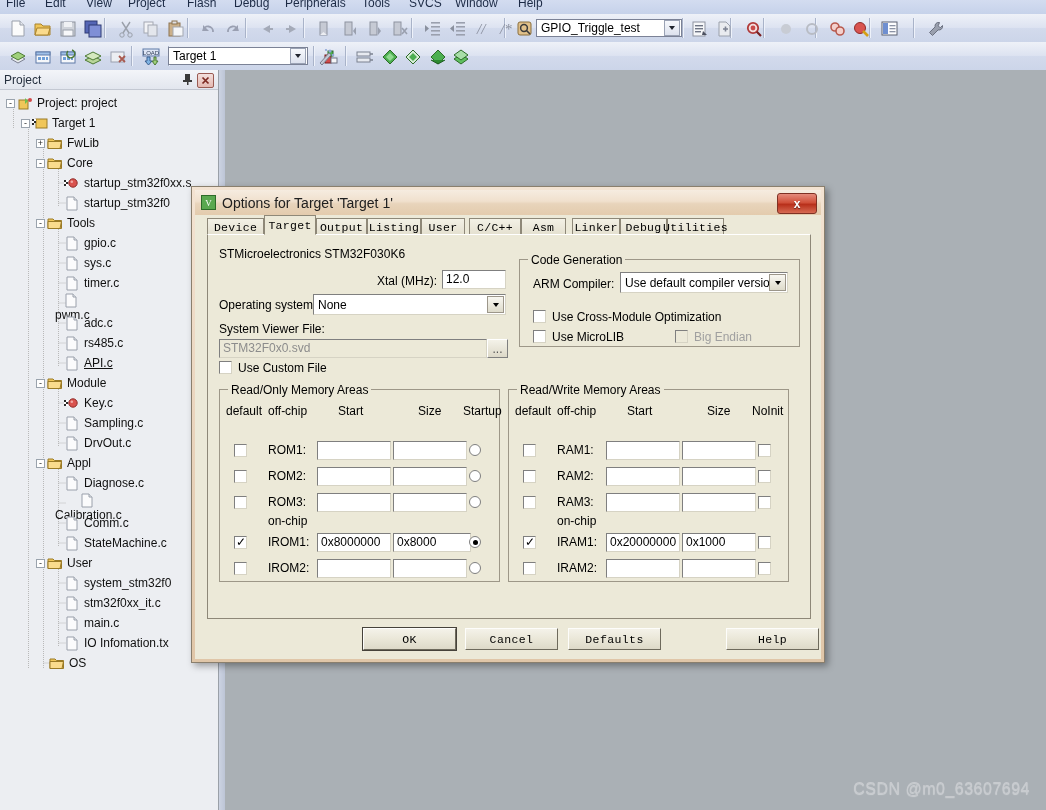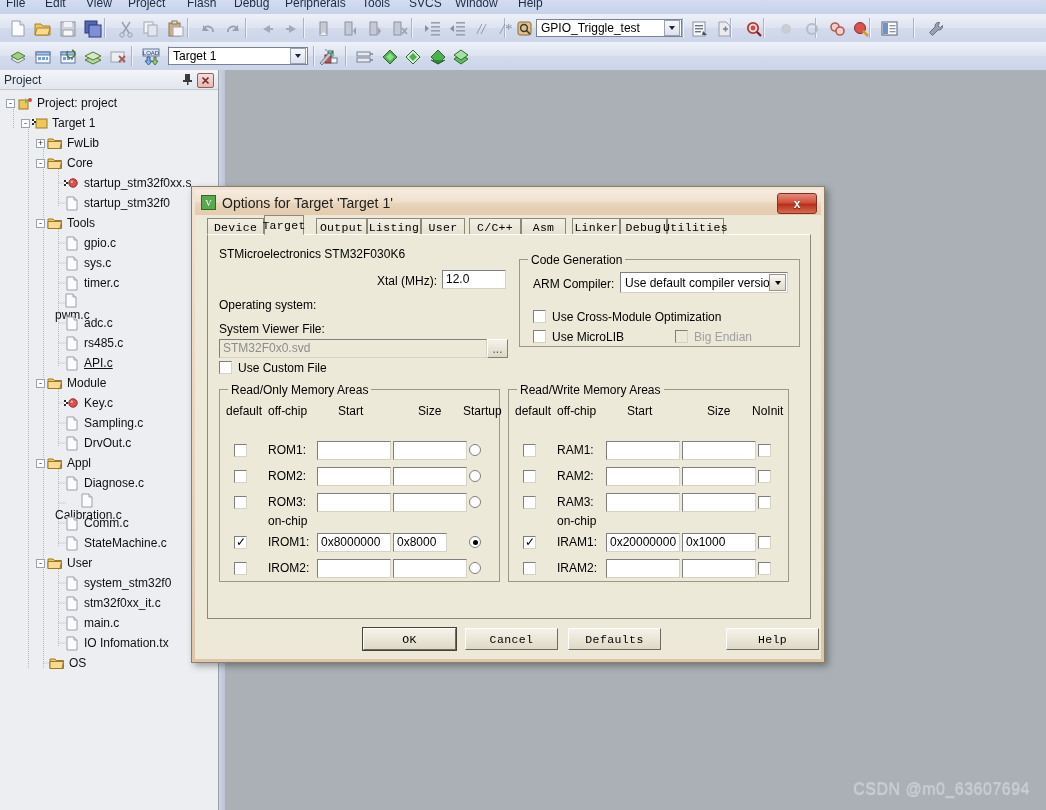--- a/index.html
+++ b/index.html
@@ -910,39 +910,45 @@
         <text x="7.5" y="11" font-size="9" fill="#fff" text-anchor="middle" font-family="Liberation Serif, serif">V</text>
       </svg>
     </span>
     <span id="dlg-title">Options for Target 'Target 1'</span>
     <div id="dlg-close">x</div>
   </div>
 
   <div id="dlg-body">
     <div id="tabs">
         <div class="tab" style="left: 0px; width: 57px;">Device</div>
-        <div class="tab active" style="left: 57px; width: 40px;">Target</div>
+        <div class="tab active" style="left: 57px; width: 52px;">Target</div>
         <div class="tab" style="left: 109px; width: 51px;">Output</div>
         <div class="tab" style="left: 160px; width: 54px;">Listing</div>
         <div class="tab" style="left: 214px; width: 44px;">User</div>
         <div class="tab" style="left: 262px; width: 52px;">C/C++</div>
         <div class="tab" style="left: 314px; width: 45px;">Asm</div>
         <div class="tab" style="left: 365px; width: 48px;">Linker</div>
         <div class="tab" style="left: 413px; width: 47px;">Debug</div>
         <div class="tab" style="left: 460px; width: 57px;">Utilities</div>
       </div>
 
     <div id="tabpage">
 
       <div class="dlbl" style="left:11px;top:12px;">STMicroelectronics STM32F030K6</div>
 
       <div class="dlbl" style="left:169px;top:39px;">Xtal (MHz):</div>
       <div class="tbox" style="left:234px;top:35px;width:64px;">12.0</div>
 
       <div class="dlbl" style="left:11px;top:63px;">Operating system:</div>
+      <div class="dcombo" style="left:105px;top:59px;width:193px;">
+        <span class="v">None</span>
+        <span class="a">
+            <i></i>
+          </span>
+      </div>
 
       <div class="dlbl" style="left:11px;top:87px;">System Viewer File:</div>
       <div class="tbox gray" style="left:11px;top:104px;width:268px;">STM32F0x0.svd</div>
       <div class="elps" style="left:279px;top:104px;">...</div>
 
       <div class="cbx" style="left:11px;top:126px;"></div>
       <div class="dlbl" style="left:30px;top:126px;">Use Custom File</div>
 
       <div class="grp" style="left:311px;top:24px;width:281px;height:88px;">
         <span class="gtitle">Code Generation</span>
@@ -982,21 +988,21 @@
           <div class="cbx" style="left: 14px; top: 106px;"></div>
           <div class="dlbl" style="left: 48px; top: 105px;">ROM3:</div>
           <div class="tbox" style="left: 97px; top: 103px; width: 74px;"></div>
           <div class="tbox" style="left: 173px; top: 103px; width: 74px;"></div>
           <div class="rad" style="left: 249px; top: 106px;"></div>
           <div class="cbx" style="left: 14px; top: 146px;">
             <span class="chk">✓</span>
           </div>
           <div class="dlbl" style="left: 48px; top: 145px;">IROM1:</div>
           <div class="tbox" style="left: 97px; top: 143px; width: 74px;">0x8000000</div>
-          <div class="tbox" style="left: 173px; top: 143px; width: 54px;">0x8000</div>
+          <div class="tbox" style="left: 173px; top: 143px; width: 78px;">0x8000</div>
           <div class="rad" style="left: 249px; top: 146px;">
             <span class="dot"></span>
           </div>
           <div class="cbx" style="left: 14px; top: 172px;"></div>
           <div class="dlbl" style="left: 48px; top: 171px;">IROM2:</div>
           <div class="tbox" style="left: 97px; top: 169px; width: 74px;"></div>
           <div class="tbox" style="left: 173px; top: 169px; width: 74px;"></div>
           <div class="rad" style="left: 249px; top: 172px;"></div>
         </div>
 

